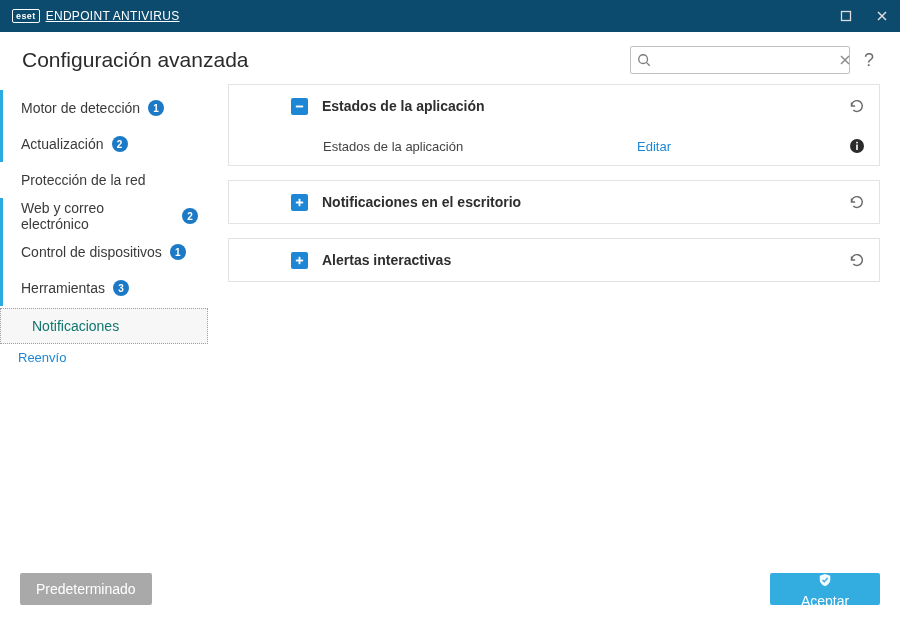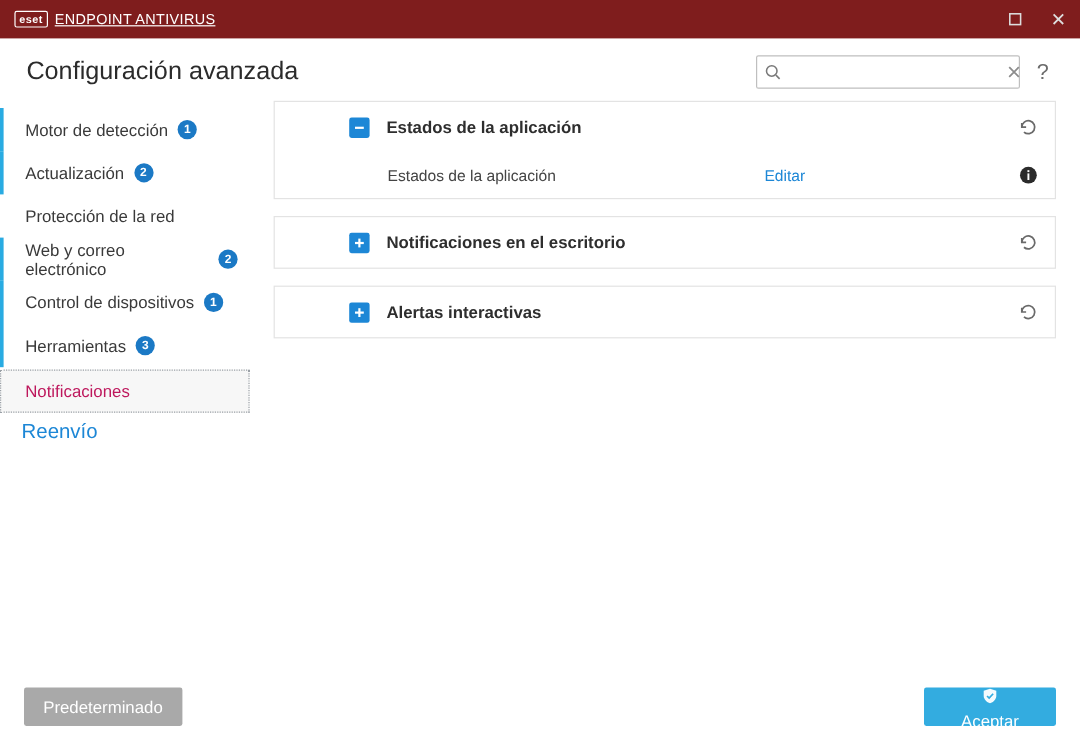--- a/index.html
+++ b/index.html
@@ -10,21 +10,21 @@
     }
     body {
       width: 900px;
       height: 620px;
       background: #fff;
       overflow: hidden;
       position: relative;
     }
     
     .titlebar {
-      background: #7f1d1d;
+      background: #0c4a6e;
       height: 32px;
       display: flex;
       align-items: center;
       padding: 0 8px 0 12px;
       color: #fff;
     }
     .titlebar .brand {
       display: flex;
       align-items: center;
       gap: 6px;
@@ -133,32 +133,32 @@
       width: 16px;
       height: 16px;
       display: inline-flex;
       align-items: center;
       justify-content: center;
       font-size: 10px;
       font-weight: 700;
       margin-left: 8px;
     }
     .sidebar .item.selected {
-      color: #be185d;
+      color: #0f766e;
       border: 1px dotted #9aa0a6;
       background: #f7f7f7;
-      padding-left: 20px;
+      padding-left: 31px;
       margin: 2px 0 0 0;
     }
     .sidebar .subitem {
       padding-left: 18px;
       height: 26px;
       display: flex;
-      align-items: flex-end;
-      font-size: 17px;
+      align-items: center;
+      font-size: 13px;
       color: #1d87d6;
       cursor: pointer;
     }
 
     .content {
       flex: 1;
       padding: 0 20px 0 10px;
     }
     .panel {
       border: 1px solid #e3e3e3;

